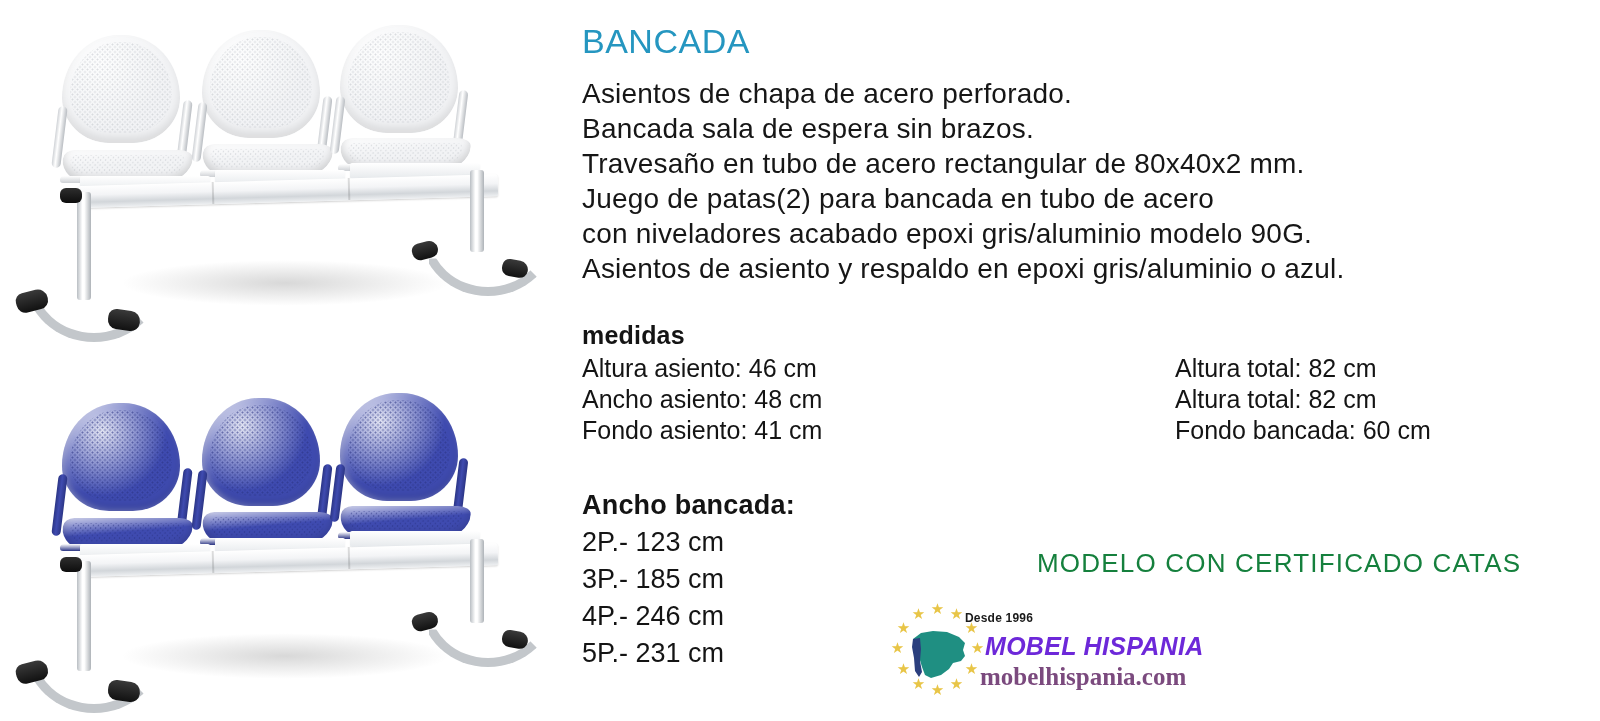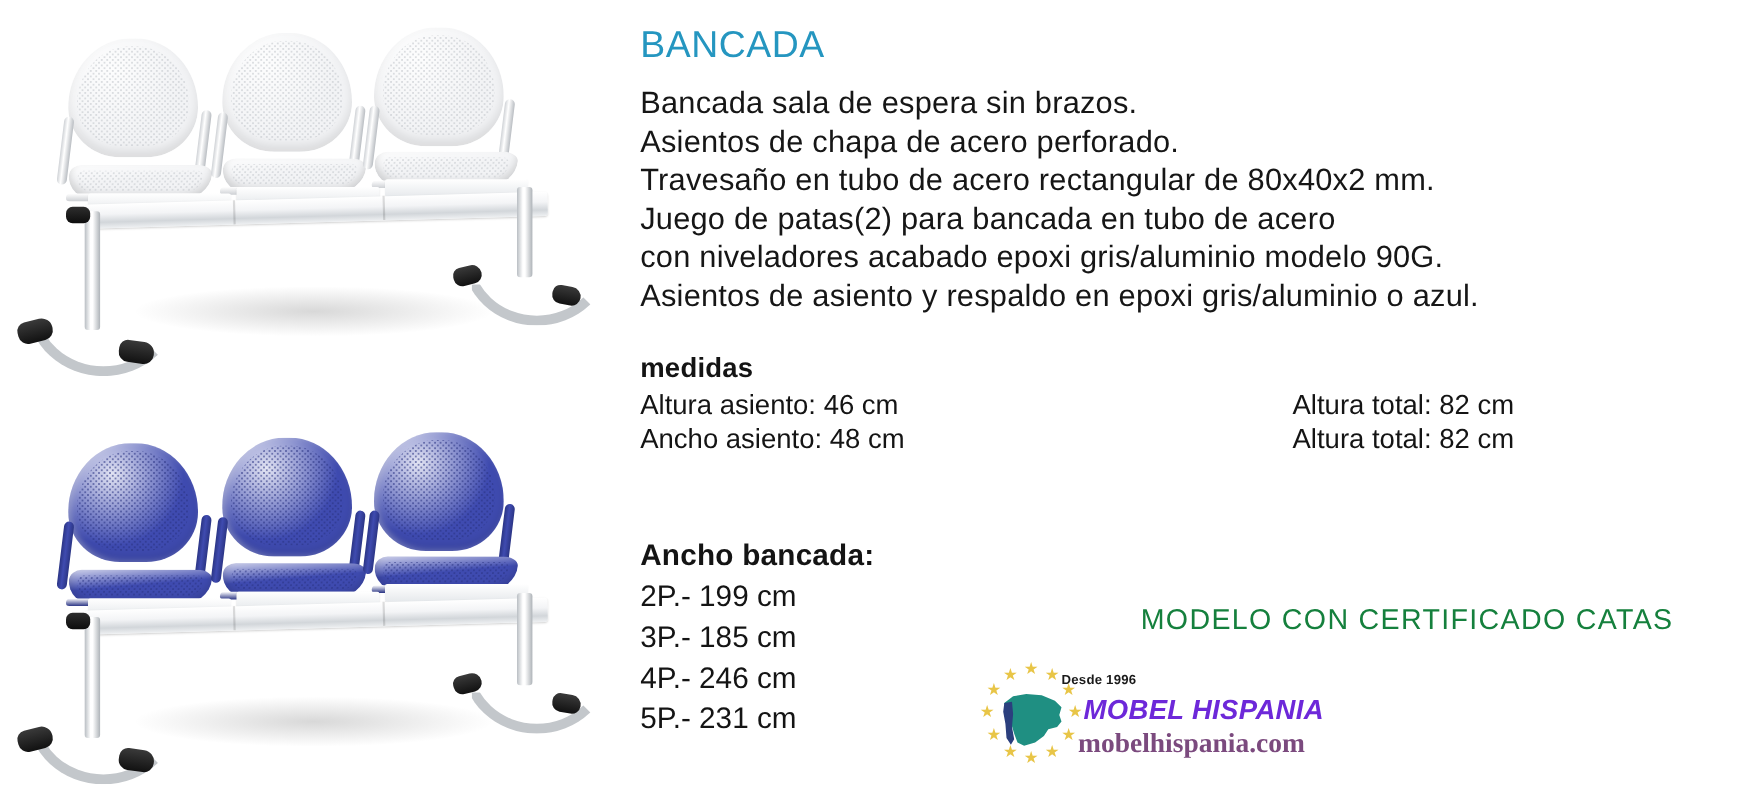--- a/index.html
+++ b/index.html
@@ -390,45 +390,49 @@
       <div class="foot sm" style="left:502px;top:256px;transform:rotate(10deg);"></div>
     </div>
   </div>
 </div>
 
 <div class="content">
 
   <div class="title">BANCADA</div>
 
   <div class="desc">
+    <div class="line">Asientos de chapa de acero perforado.</div>
     <div class="line">Bancada sala de espera sin brazos.</div>
-    <div class="line">Asientos de chapa de acero perforado.</div>
     <div class="line">Travesaño en tubo de acero rectangular de 80x40x2 mm.</div>
     <div class="line">Juego de patas(2) para bancada en tubo de acero</div>
     <div class="line">con niveladores acabado epoxi gris/aluminio modelo 90G.</div>
     <div class="line">Asientos de asiento y respaldo en epoxi gris/aluminio o azul.</div>
   </div>
 
   <div class="measures">
     <div class="m-head">medidas</div>
     <div class="m-grid">
       <div class="m-row">
         <span class="m-left">Altura asiento: 46 cm</span>
         <span class="m-right">Altura total: 82 cm</span>
       </div>
       <div class="m-row">
         <span class="m-left">Ancho asiento: 48 cm</span>
         <span class="m-right">Altura total: 82 cm</span>
       </div>
+      <div class="m-row">
+        <span class="m-left">Fondo asiento: 41 cm</span>
+        <span class="m-right">Fondo bancada: 60 cm</span>
+      </div>
     </div>
   </div>
 
   <div class="widths">
     <div class="w-head">Ancho bancada:</div>
-    <div class="w-row">2P.- 199 cm</div>
+    <div class="w-row">2P.- 123 cm</div>
     <div class="w-row">3P.- 185 cm</div>
     <div class="w-row">4P.- 246 cm</div>
     <div class="w-row">5P.- 231 cm</div>
   </div>
 
   <div class="catas">MODELO CON CERTIFICADO CATAS</div>
 
   <div class="logo">
     <div class="logo-emblem">
       <div class="star-ring">

